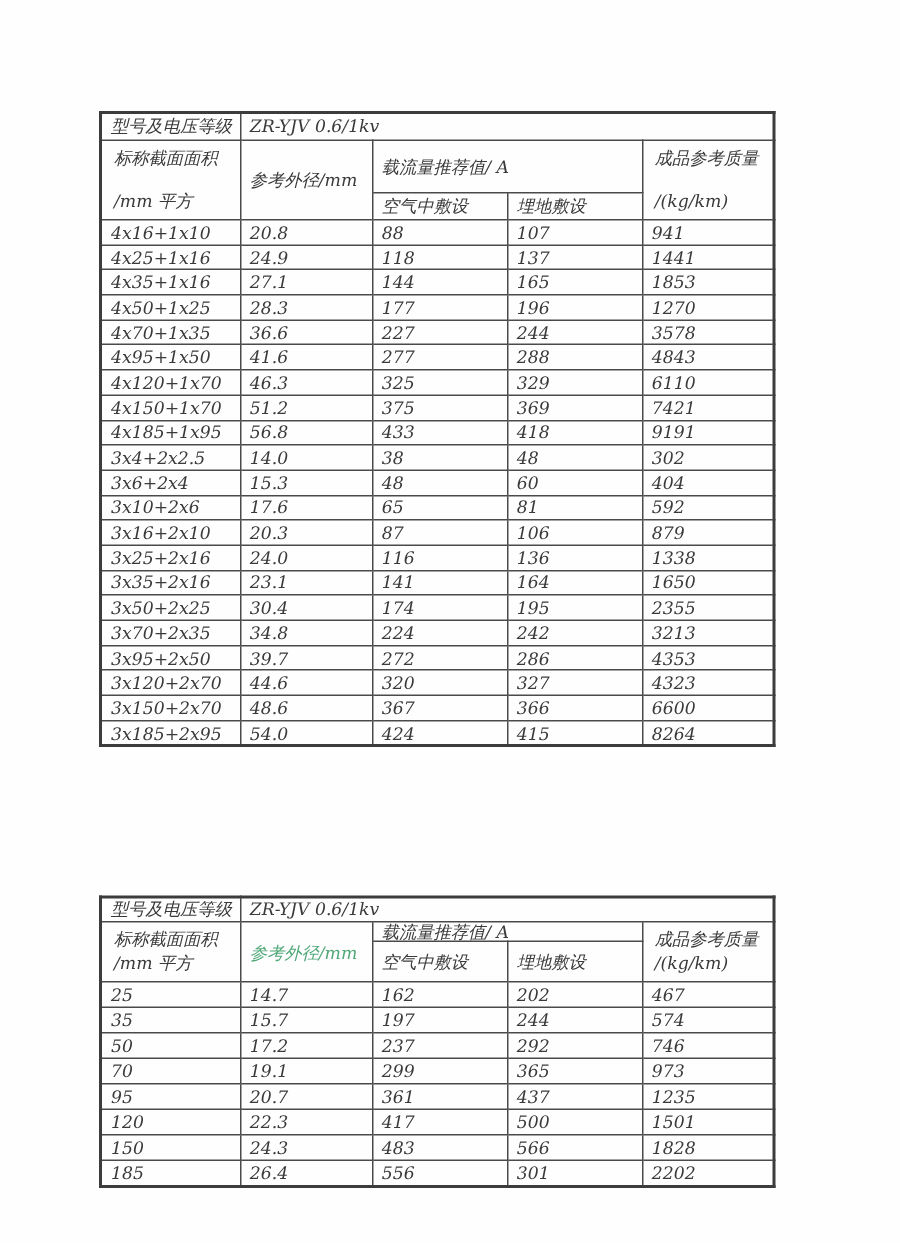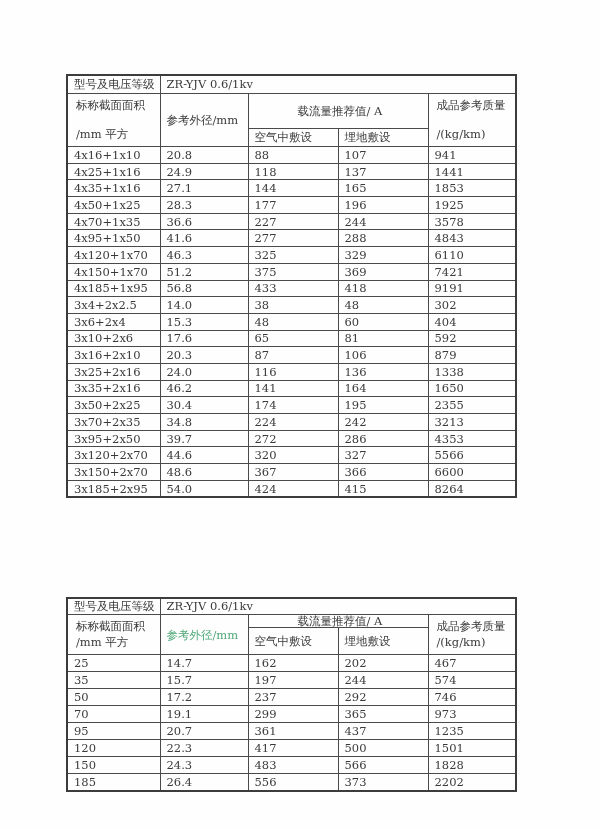--- a/index.html
+++ b/index.html
@@ -14,41 +14,42 @@
     background: #fefefe;
     overflow: hidden;
   }
   table.spec {
     position: absolute;
     left: 66px;
     border-collapse: collapse;
     table-layout: fixed;
     width: 449px;
     border: 2px solid #3c3c3c;
+    font-style: italic;
   }
   #table1 { top: 74px; }
   #table2 { top: 597px; }
   table.spec td {
     border: 1px solid #4a4a4a;
     font-size: 11.5px;
     line-height: 1.05;
     padding: 0 2px 0 6px;
     white-space: nowrap;
     vertical-align: middle;
     color: #3a3a3a;
   }
   
   td.hd { color: #3d3d78; font-size: 12px; }
   td.c-model { padding-left: 8px; }
   td.c-modelval { padding-left: 9px; }
   td.c-area, td.c-mass { position: relative; padding: 0; }
   td.c-area .l1, td.c-mass .l1 { position: absolute; top: 5px; left: 8px; text-align: center; }
   td.c-area .l2, td.c-mass .l2 { position: absolute; bottom: 6px; left: 8px; }
   td.c-od { padding-left: 10px; }
-  td.c-amp { text-align: center; padding: 0; }
+  td.c-amp { text-align: left; padding: 0; }
   td.c-air, td.c-buried { text-align: left; padding: 0; }
   #table2 td.c-od { color: #4fa878; }
   
   #table1 tr.r1 td { height: 17px; }
   #table1 tr.r2 td { height: 33px; }
   #table1 tr.r2 td.c-area, #table1 tr.r2 td.c-od, #table1 tr.r2 td.c-mass { height: 52px; }
   #table1 tr.r3 td { height: 17px; }
   #table1 tbody tr td { height: 15.7px; }
   
   #table2 tr.r1 td { height: 15px; }
@@ -124,21 +125,21 @@
           <td class="col-od">27.1</td>
           <td class="col-air">144</td>
           <td class="col-buried">165</td>
           <td class="col-mass">1853</td>
         </tr>
         <tr>
           <td class="col-spec">4x50+1x25</td>
           <td class="col-od">28.3</td>
           <td class="col-air">177</td>
           <td class="col-buried">196</td>
-          <td class="col-mass">1925</td>
+          <td class="col-mass">1270</td>
         </tr>
         <tr>
           <td class="col-spec">4x70+1x35</td>
           <td class="col-od">36.6</td>
           <td class="col-air">227</td>
           <td class="col-buried">244</td>
           <td class="col-mass">3578</td>
         </tr>
         <tr>
           <td class="col-spec">4x95+1x50</td>
@@ -198,21 +199,21 @@
         </tr>
         <tr>
           <td class="col-spec">3x25+2x16</td>
           <td class="col-od">24.0</td>
           <td class="col-air">116</td>
           <td class="col-buried">136</td>
           <td class="col-mass">1338</td>
         </tr>
         <tr>
           <td class="col-spec">3x35+2x16</td>
-          <td class="col-od">46.2</td>
+          <td class="col-od">23.1</td>
           <td class="col-air">141</td>
           <td class="col-buried">164</td>
           <td class="col-mass">1650</td>
         </tr>
         <tr>
           <td class="col-spec">3x50+2x25</td>
           <td class="col-od">30.4</td>
           <td class="col-air">174</td>
           <td class="col-buried">195</td>
           <td class="col-mass">2355</td>
@@ -229,21 +230,21 @@
           <td class="col-od">39.7</td>
           <td class="col-air">272</td>
           <td class="col-buried">286</td>
           <td class="col-mass">4353</td>
         </tr>
         <tr>
           <td class="col-spec">3x120+2x70</td>
           <td class="col-od">44.6</td>
           <td class="col-air">320</td>
           <td class="col-buried">327</td>
-          <td class="col-mass">5566</td>
+          <td class="col-mass">4323</td>
         </tr>
         <tr>
           <td class="col-spec">3x150+2x70</td>
           <td class="col-od">48.6</td>
           <td class="col-air">367</td>
           <td class="col-buried">366</td>
           <td class="col-mass">6600</td>
         </tr>
         <tr>
           <td class="col-spec">3x185+2x95</td>
@@ -332,20 +333,20 @@
           <td class="col-spec">150</td>
           <td class="col-od">24.3</td>
           <td class="col-air">483</td>
           <td class="col-buried">566</td>
           <td class="col-mass">1828</td>
         </tr>
         <tr>
           <td class="col-spec">185</td>
           <td class="col-od">26.4</td>
           <td class="col-air">556</td>
-          <td class="col-buried">373</td>
+          <td class="col-buried">301</td>
           <td class="col-mass">2202</td>
         </tr>
       </tbody>
   </table>
 
   <div class="page-number">14</div>
 </div>
 
 </body></html>

